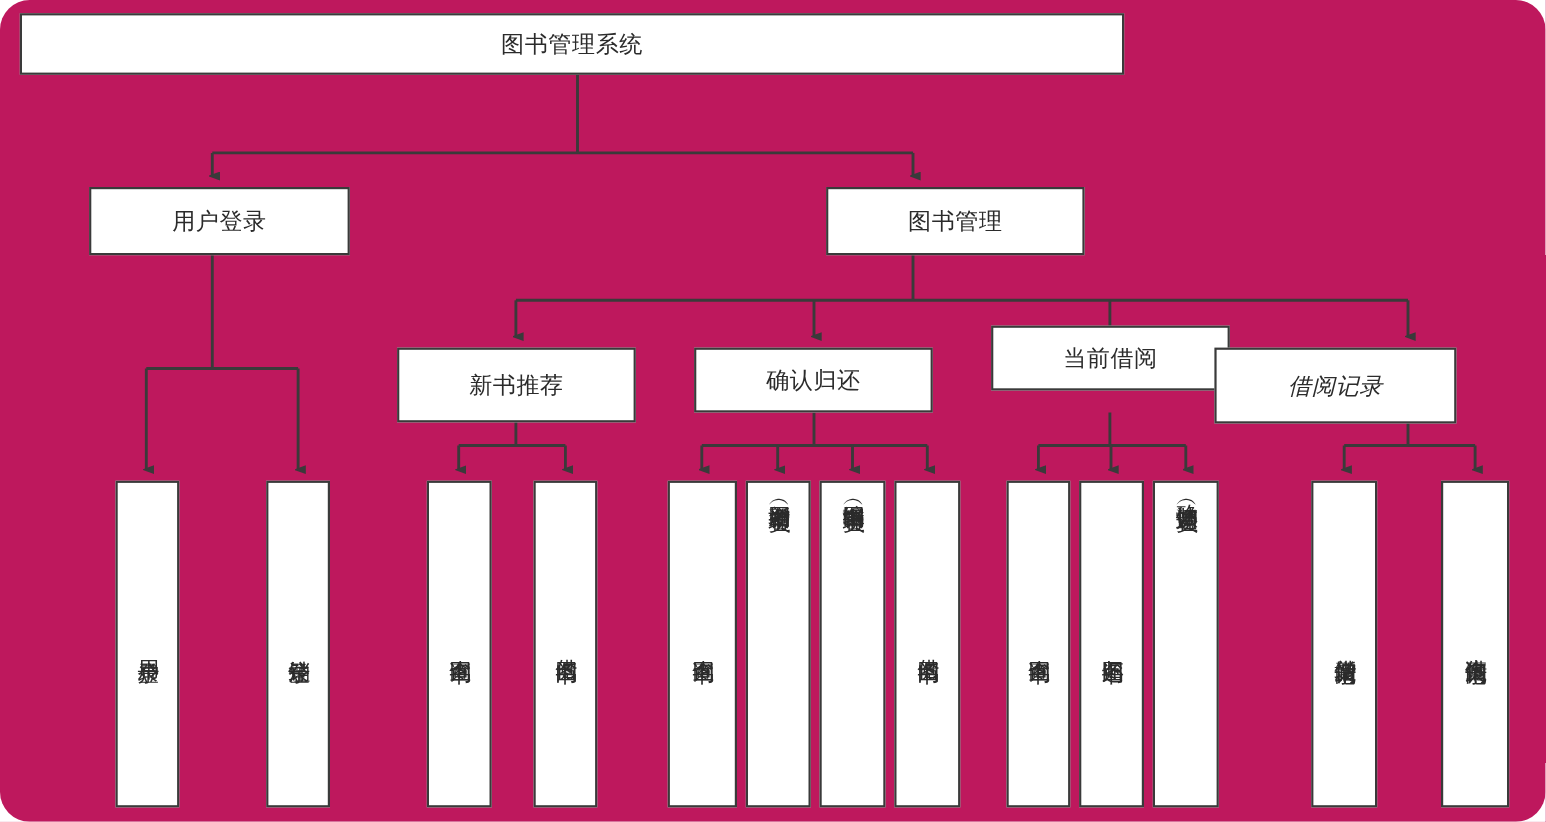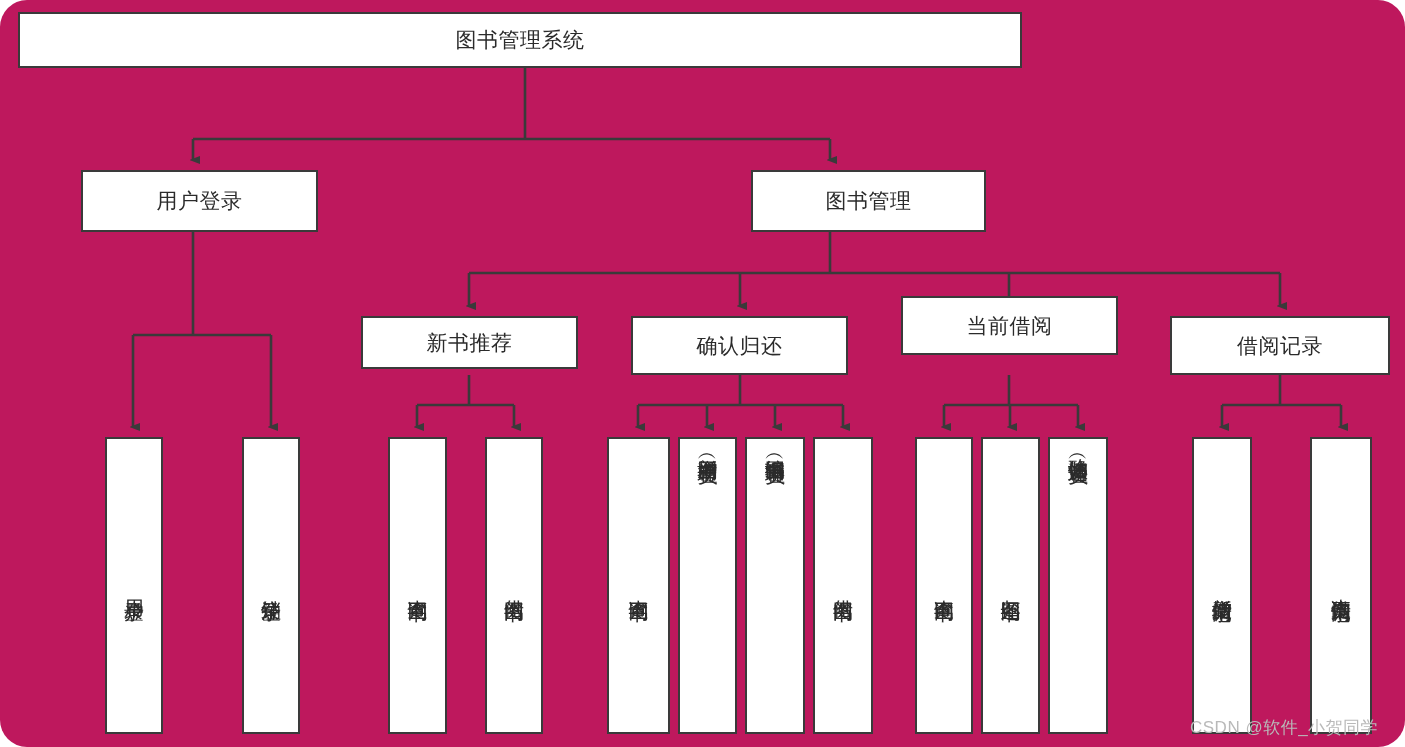--- a/index.html
+++ b/index.html
@@ -126,30 +126,30 @@
   <div id="level2-layer">
       <div class="node horiz" style="left: 81px; top: 170px; width: 237px; height: 62px;">
         <span>用户登录</span>
       </div>
       <div class="node horiz" style="left: 711px; top: 170px; width: 235px; height: 62px; margin-left: 40px;">
         <span>图书管理</span>
       </div>
     </div>
 
   <div id="level3-layer">
-      <div class="node horiz" style="left: 361px; top: 316px; width: 217px; height: 53px;">
+      <div class="node horiz" style="left: 361px; top: 316px; width: 217px; height: 68px;">
         <span>新书推荐</span>
       </div>
       <div class="node horiz" style="left: 631px; top: 316px; width: 217px; height: 59px;">
         <span>确认归还</span>
       </div>
       <div class="node horiz" style="left: 901px; top: 296px; width: 217px; height: 59px;">
         <span>当前借阅</span>
       </div>
-      <div class="node horiz" style="left: 1170px; top: 316px; width: 220px; height: 59px;">
+      <div class="node horiz" style="left: 1104px; top: 316px; width: 220px; height: 69px; font-style: italic;">
         <span>借阅记录</span>
       </div>
     </div>
 
   <div id="leaf-layer">
       <div class="node leaf" style="left: 105px; top: 437px; width: 58px; height: 297px;">
         <span class="vtext">用户登录</span>
       </div>
       <div class="node leaf" style="left: 242px; top: 437px; width: 58px; height: 297px;">
         <span class="vtext">注销登录</span>
@@ -182,14 +182,13 @@
         <span class="vtext">确认归还（管理员）</span>
       </div>
       <div class="node leaf" style="left: 1192px; top: 437px; width: 60px; height: 297px;">
         <span class="vtext">新增借阅记录</span>
       </div>
       <div class="node leaf" style="left: 1310px; top: 437px; width: 62px; height: 297px;">
         <span class="vtext">查询借阅记录</span>
       </div>
     </div>
 
-  <div class="watermark" style="left: 1190px; top: 716px;">CSDN @软件_小贺同学</div>
 </div>
 
 </body></html>

